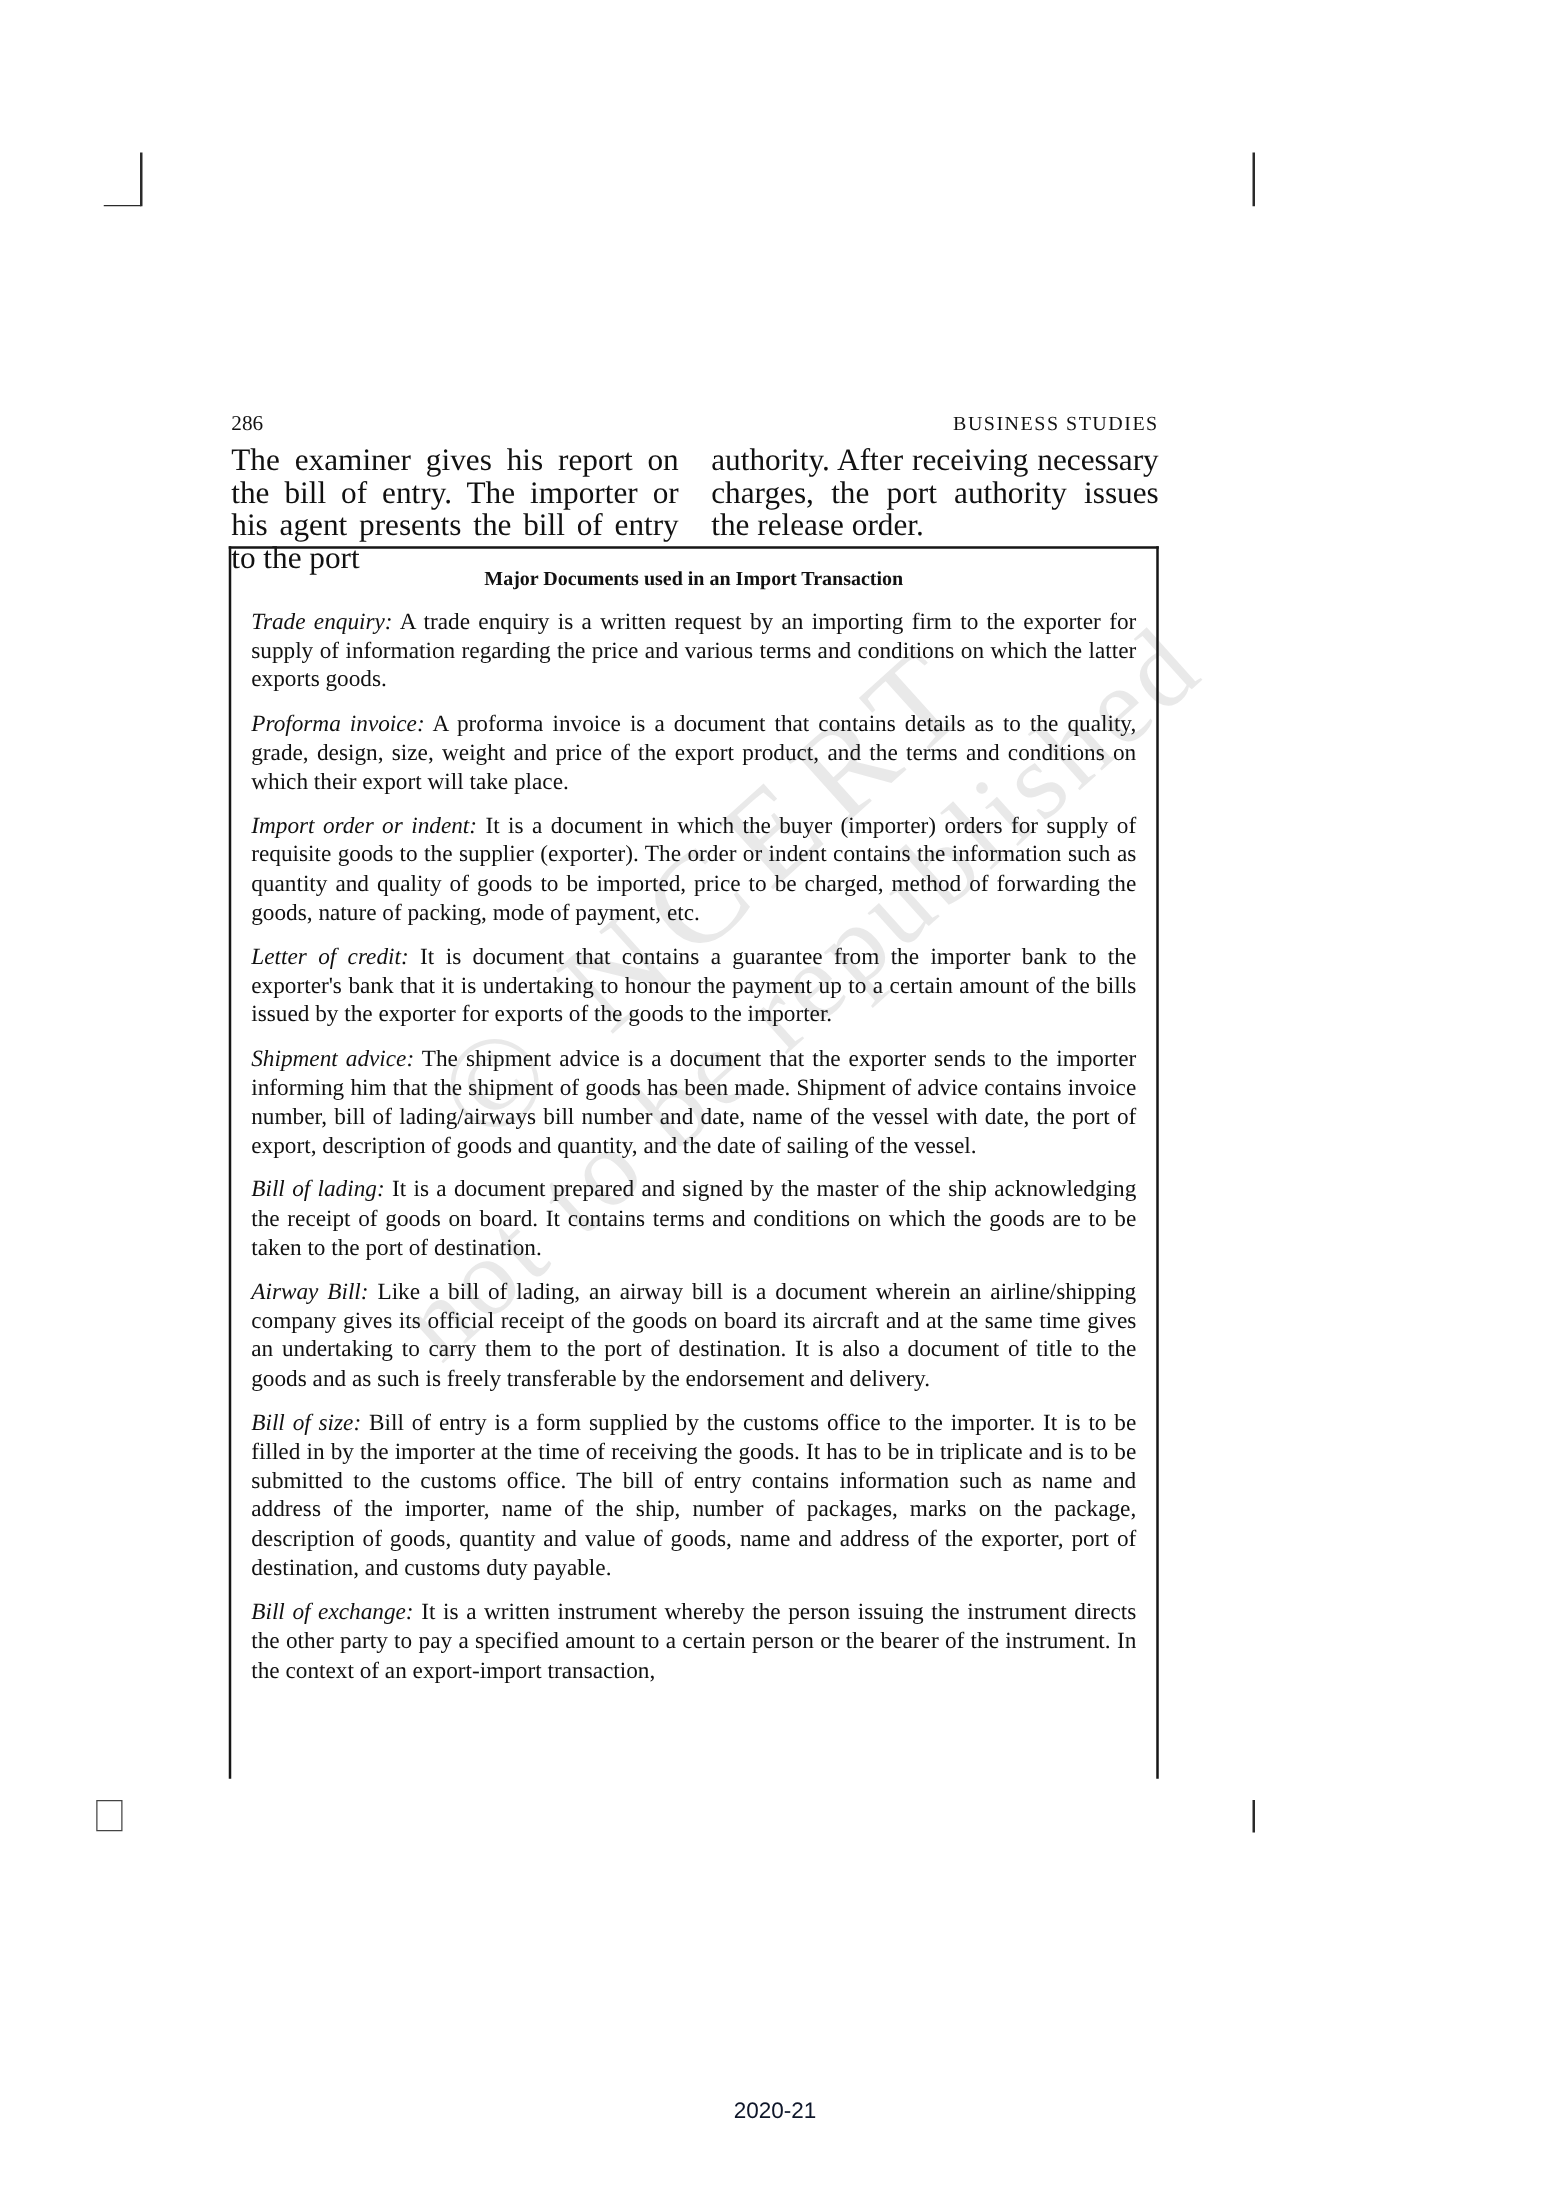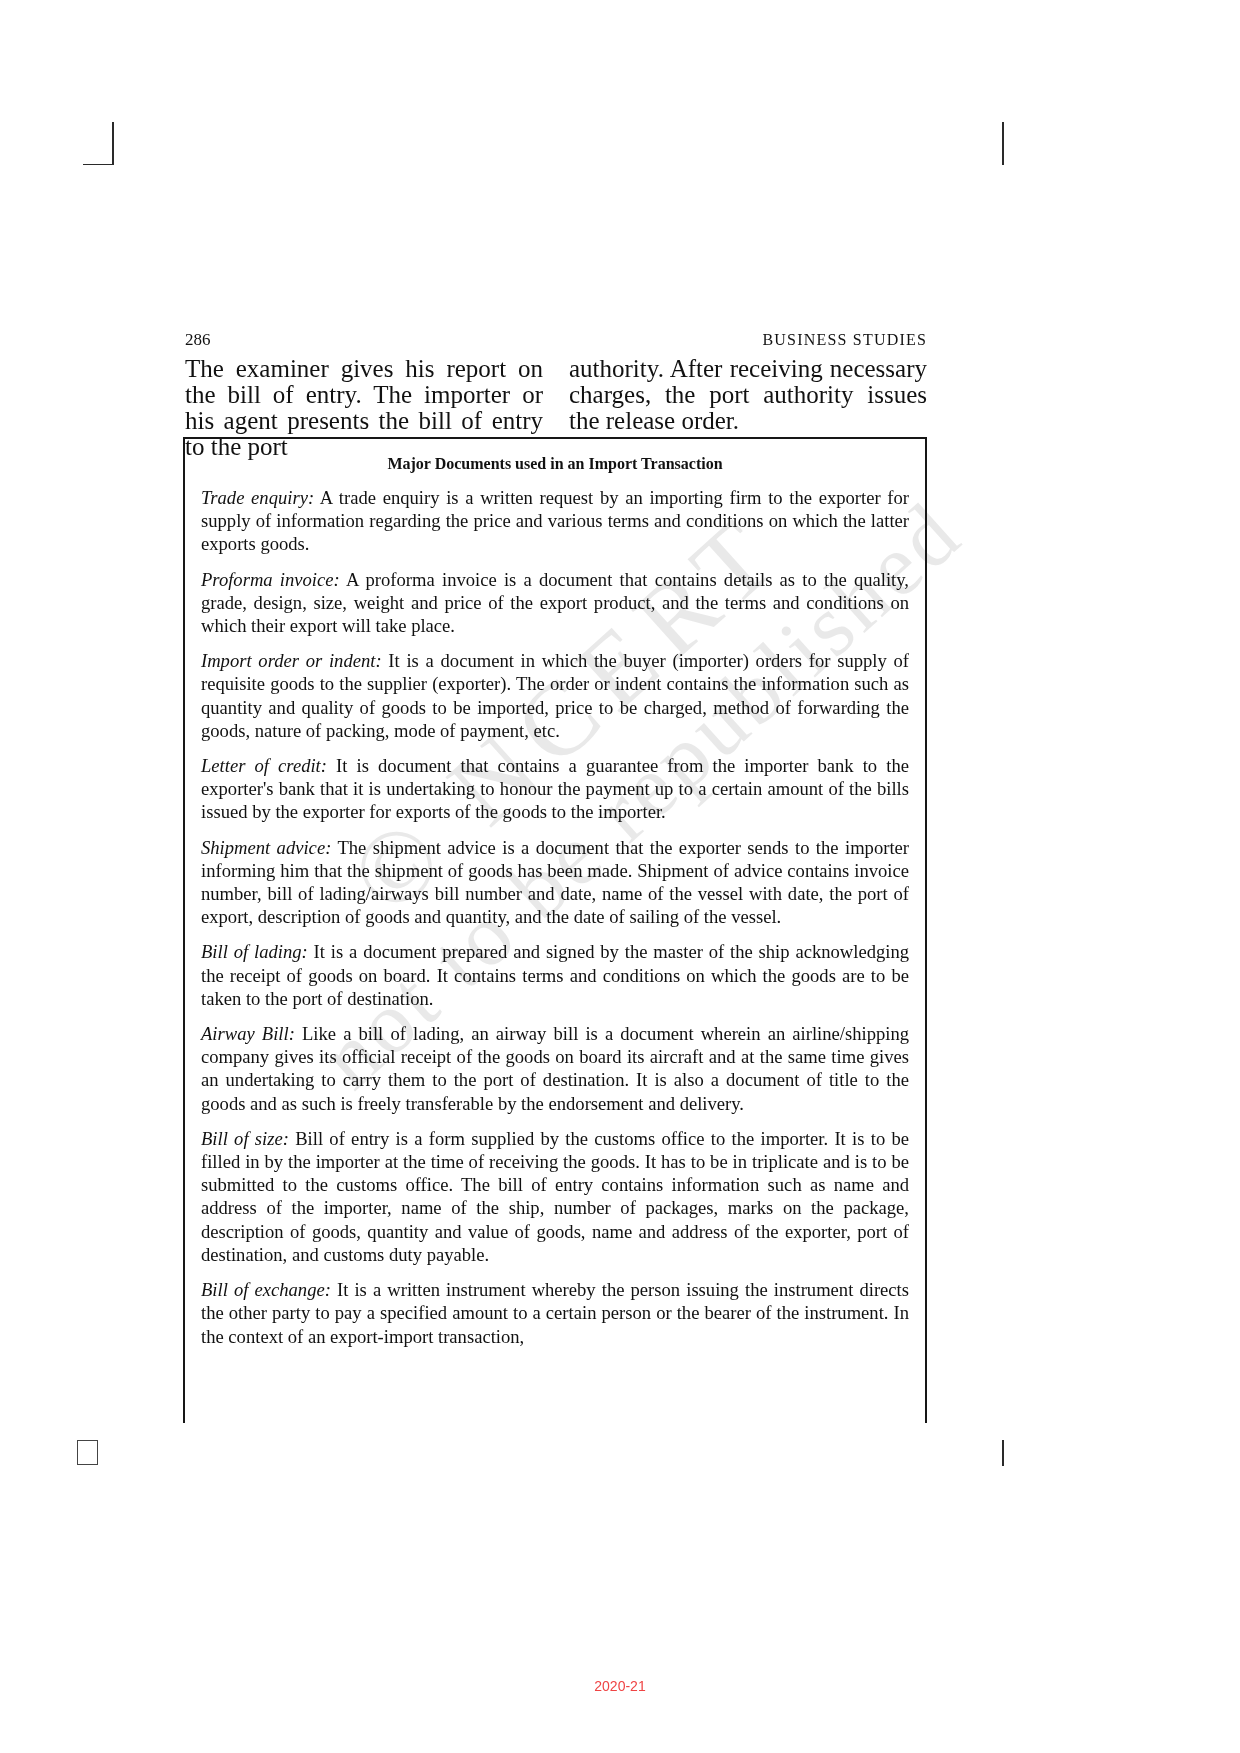--- a/index.html
+++ b/index.html
@@ -57,21 +57,21 @@
     user-select:none;
     line-height:1.15;
   }
   .watermark .w1{font-size:104px;letter-spacing:14px;}
   .watermark .w2{font-size:88px;letter-spacing:4px;}
   
   .footer{
     position:absolute;left:0;top:1678px;width:1240px;
     text-align:center;
     font-family:"Liberation Sans", sans-serif;
-    font-size:14px;color:#ef4444;
+    font-size:18px;color:#0f172a;
   }
 </style>
 </head>
 <body>
 
 <div class="page">
 
   <div class="mark" style="left:112px;top:122px;width:1.5px;height:43px;"></div>
   <div class="mark" style="left:83px;top:163.5px;width:30px;height:1.5px;"></div>
   <div class="mark" style="left:1002px;top:122px;width:1.5px;height:43px;"></div>

